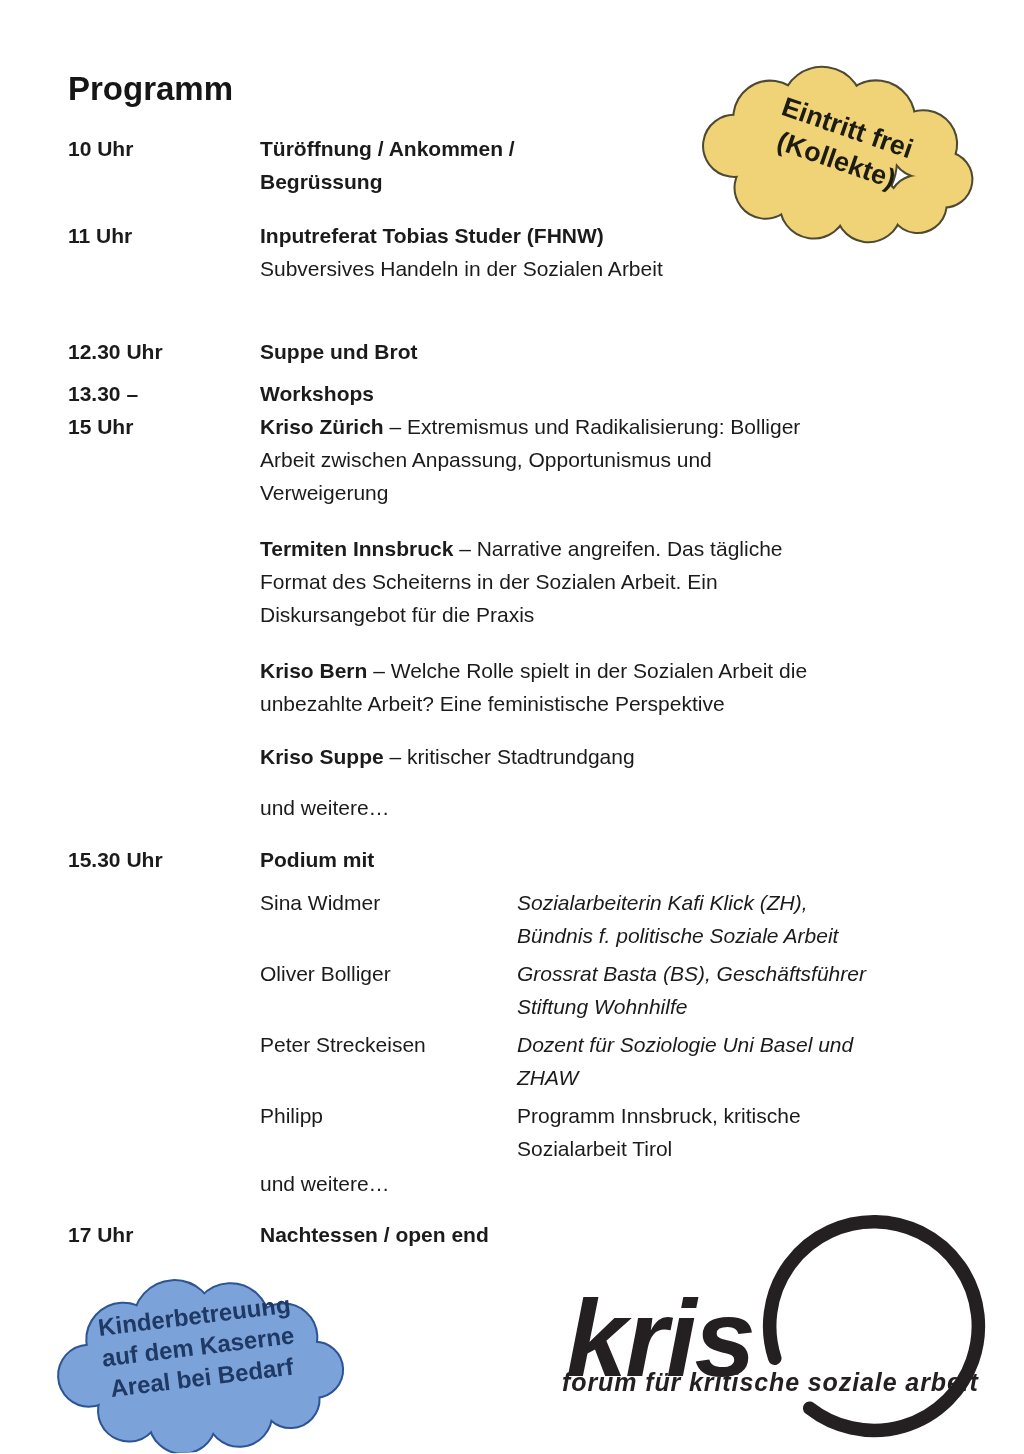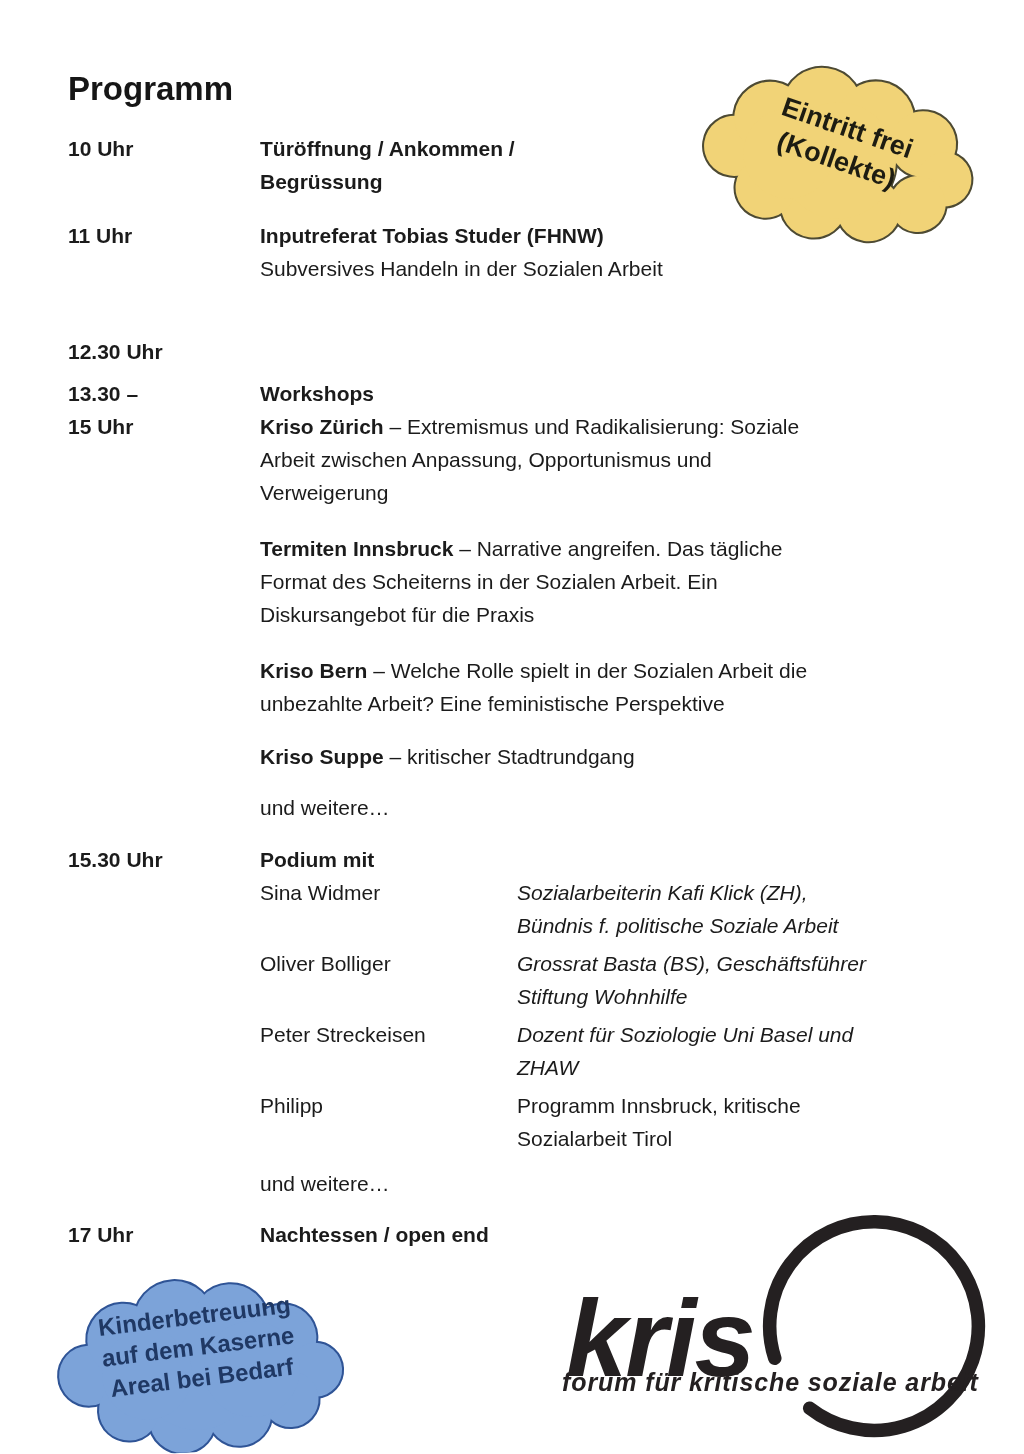--- a/index.html
+++ b/index.html
@@ -23,21 +23,21 @@
     line-height:38px;
     font-weight:bold;
     color:#161616;
   }
   .row{position:absolute; left:68px; display:flex; align-items:flex-start;}
   .row .time{width:192px; flex:none; font-weight:bold;}
   .row .content{width:676px;}
   .para{position:absolute; left:260px; width:676px; margin:0;}
   .para b{font-weight:bold;}
   
-  .ptable{}
+  .ptable{margin-top:10px;}
   .prow{display:flex; margin-bottom:5px; min-height:66px;}
   .pname{width:257px; flex:none;}
   .pdesc{width:460px; font-style:italic;}
   .pdesc.roman{font-style:normal;}
   
   .cloud{position:absolute;}
   .cloud svg{display:block;}
   .cloud-text{
     position:absolute;
     width:100%;
@@ -135,30 +135,31 @@
   <div class="row" style="top:219px">
     <div class="time">11 Uhr</div>
     <div class="content">
       <span class="bold">Inputreferat Tobias Studer (FHNW)</span><br>
       <span>Subversives Handeln in der Sozialen Arbeit</span>
     </div>
   </div>
 
   <div class="row" style="top:335px">
     <div class="time">12.30 Uhr</div>
+    <div class="content bold">Suppe und Brot</div>
   </div>
 
   <div class="row" style="top:377px">
     <div class="time">
       <span>13.30 –</span><br>
       <span>15 Uhr</span>
     </div>
     <div class="content">
       <span class="bold">Workshops</span><br>
-      <b>Kriso Zürich</b><span> – Extremismus und Radikalisierung: Soziale</span><br>
+      <b>Kriso Zürich</b><span> – Extremismus und Radikalisierung: Bolliger</span><br>
       <span>Arbeit zwischen Anpassung, Opportunismus und</span><br>
       <span>Verweigerung</span>
     </div>
   </div>
 
   <p class="para" style="top:532px">
     <b>Termiten Innsbruck</b><span> – Narrative angreifen. Das tägliche</span><br>
     <span>Format des Scheiterns in der Sozialen Arbeit. Ein</span><br>
     <span>Diskursangebot für die Praxis</span>
   </p>

